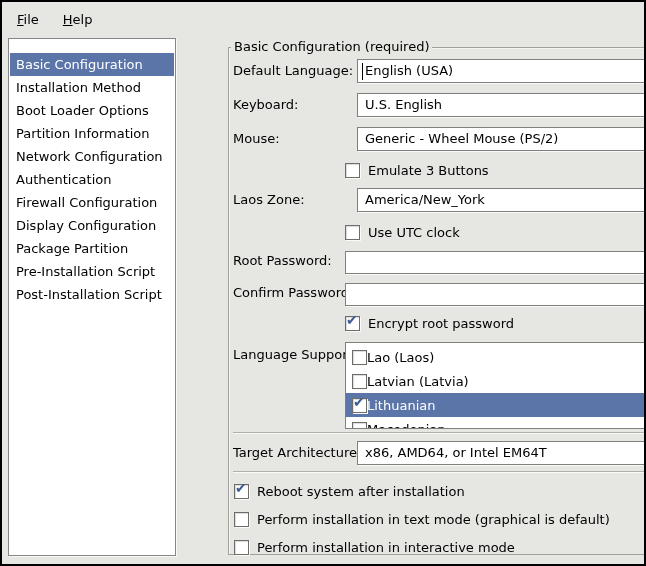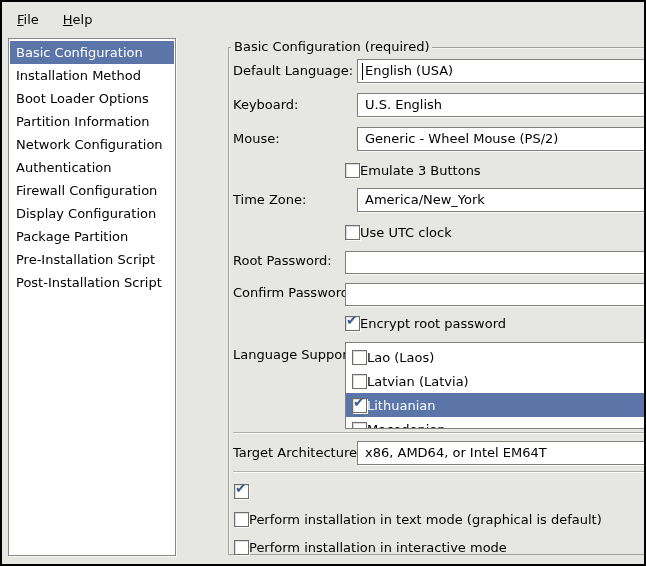--- a/index.html
+++ b/index.html
@@ -13,21 +13,21 @@
     border:2px solid #000;font-size:13px;color:#000;overflow:hidden;}
 
   
   .menubar{position:absolute;left:0;top:0;width:642px;height:27px;
     display:flex;align-items:flex-end;padding-left:10px;gap:14px;}
   .menu-item{padding:2px 5px;cursor:default;}
 
   
   .sidebar{position:absolute;left:6px;top:36px;width:168px;height:518px;
     background:#fff;border:1px solid #87878a;box-shadow:1px 1px 0 #f8f8f6;
-    padding-top:2px;overflow:hidden;}
+    padding-top:14px;overflow:hidden;}
   .side-item{height:23px;line-height:23px;padding-left:6px;margin:0 1px;
     white-space:nowrap;}
   .side-item.selected{background:var(--sel);color:#fff;}
 
   
   .groupbox{position:absolute;left:181px;top:45px;width:457px;height:508px;
     border:1px solid #a2a29d;box-shadow:inset 1px 1px 0 rgba(255,255,255,.55);margin-left:45px;}
   .group-title{position:absolute;left:2px;top:-9px;background:var(--bg);
     padding:0 3px;white-space:nowrap;}
 
@@ -49,21 +49,21 @@
   .caret{position:absolute;left:4px;top:3px;width:1px;height:17px;background:#000;}
   .combo-entry .val{padding-left:2px;}
 
   
   .text-entry{position:absolute;left:116px;width:328px;height:23px;background:#fff;
     border:1px solid #7f7f7b;box-shadow:1px 1px 0 #fafaf8;font:13px "DejaVu Sans",sans-serif;
     padding:0 4px;outline:none;}
   .e-root{top:203px}.e-conf{top:235px}
 
   
-  .checkrow{position:absolute;display:flex;align-items:center;height:17px;
+  .checkrow{position:absolute;display:flex;align-items:center;gap:8px;height:17px;
     white-space:nowrap;}
   .k-emul{top:114px;left:116px}.k-utc{top:176px;left:116px}.k-enc{top:267px;left:116px}
   .k-reboot{top:435px;left:5px}.k-text{top:463px;left:5px}.k-inter{top:491px;left:5px}
   .checkbox{position:relative;width:15px;height:15px;background:#fff;flex:0 0 15px;
     border:1px solid #6d6d69;box-shadow:inset 1px 1px 1px rgba(0,0,0,.15),1px 1px 0 #fafaf8;}
   .checkmark{position:absolute;left:0;top:-4px;font-size:14px;font-weight:bold;
     color:var(--chk);line-height:1;}
   .lang-row .checkmark{color:var(--chk);}
 
   
@@ -148,21 +148,21 @@
       <div class="combo-btn">
         <span class="chevron"></span>
       </div>
     </div>
 
     <div class="checkrow k-emul">
       <span class="checkbox"></span>
       <span>Emulate 3 Buttons</span>
     </div>
 
-    <span class="row-label t-r5">Time Zone:</span>
+    <span class="row-label t-r5">Laos Zone:</span>
     <div class="combo c-r5">
       <div class="combo-entry">
         <span class="val">America/New_York</span>
       </div>
       <div class="combo-btn">
         <span class="chevron"></span>
       </div>
     </div>
 
     <div class="checkrow k-utc">
@@ -225,20 +225,21 @@
         <span class="chevron"></span>
       </div>
     </div>
 
     <div class="sep sep2"></div>
 
     <div class="checkrow k-reboot">
       <span class="checkbox">
           <span class="checkmark">✔</span>
         </span>
+      <span>Reboot system after installation</span>
     </div>
     <div class="checkrow k-text">
       <span class="checkbox"></span>
       <span>Perform installation in text mode (graphical is default)</span>
     </div>
     <div class="checkrow k-inter">
       <span class="checkbox"></span>
       <span>Perform installation in interactive mode</span>
     </div>
   </div>

